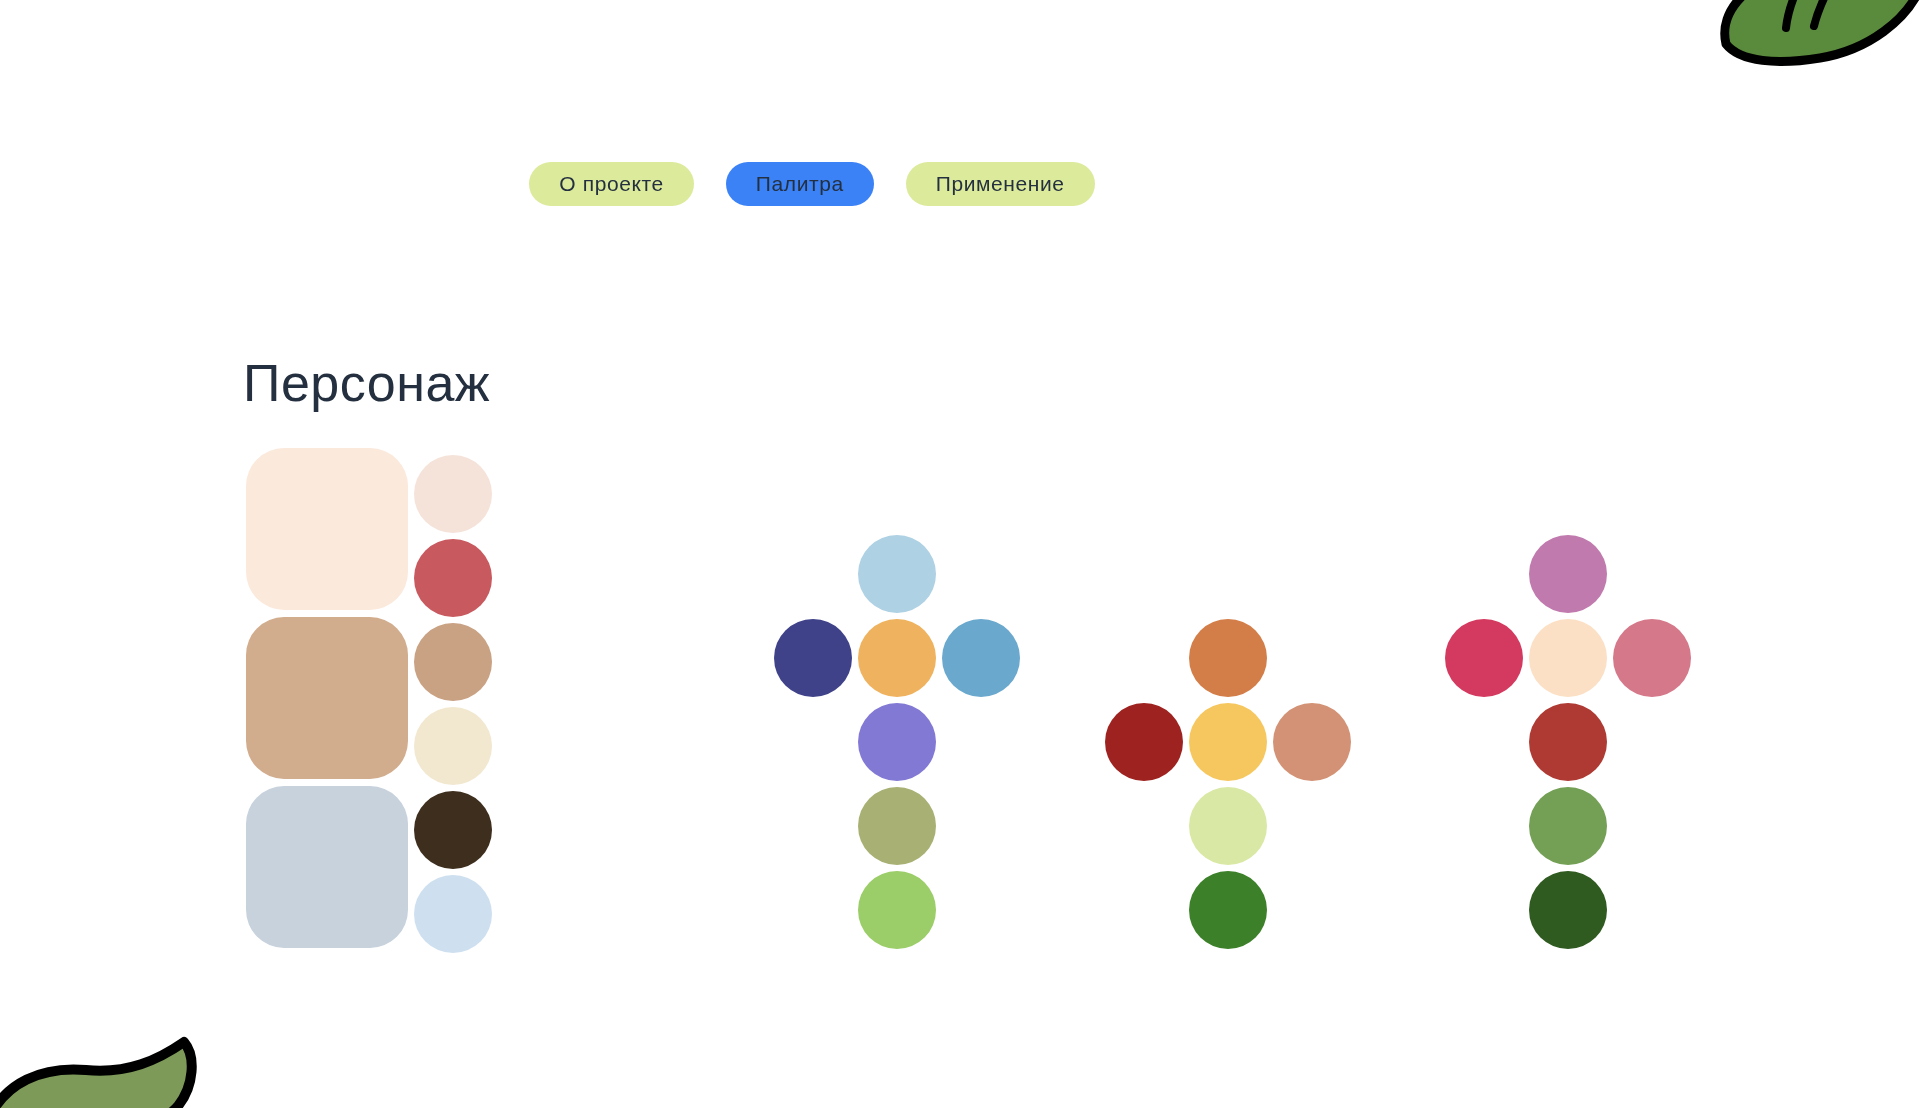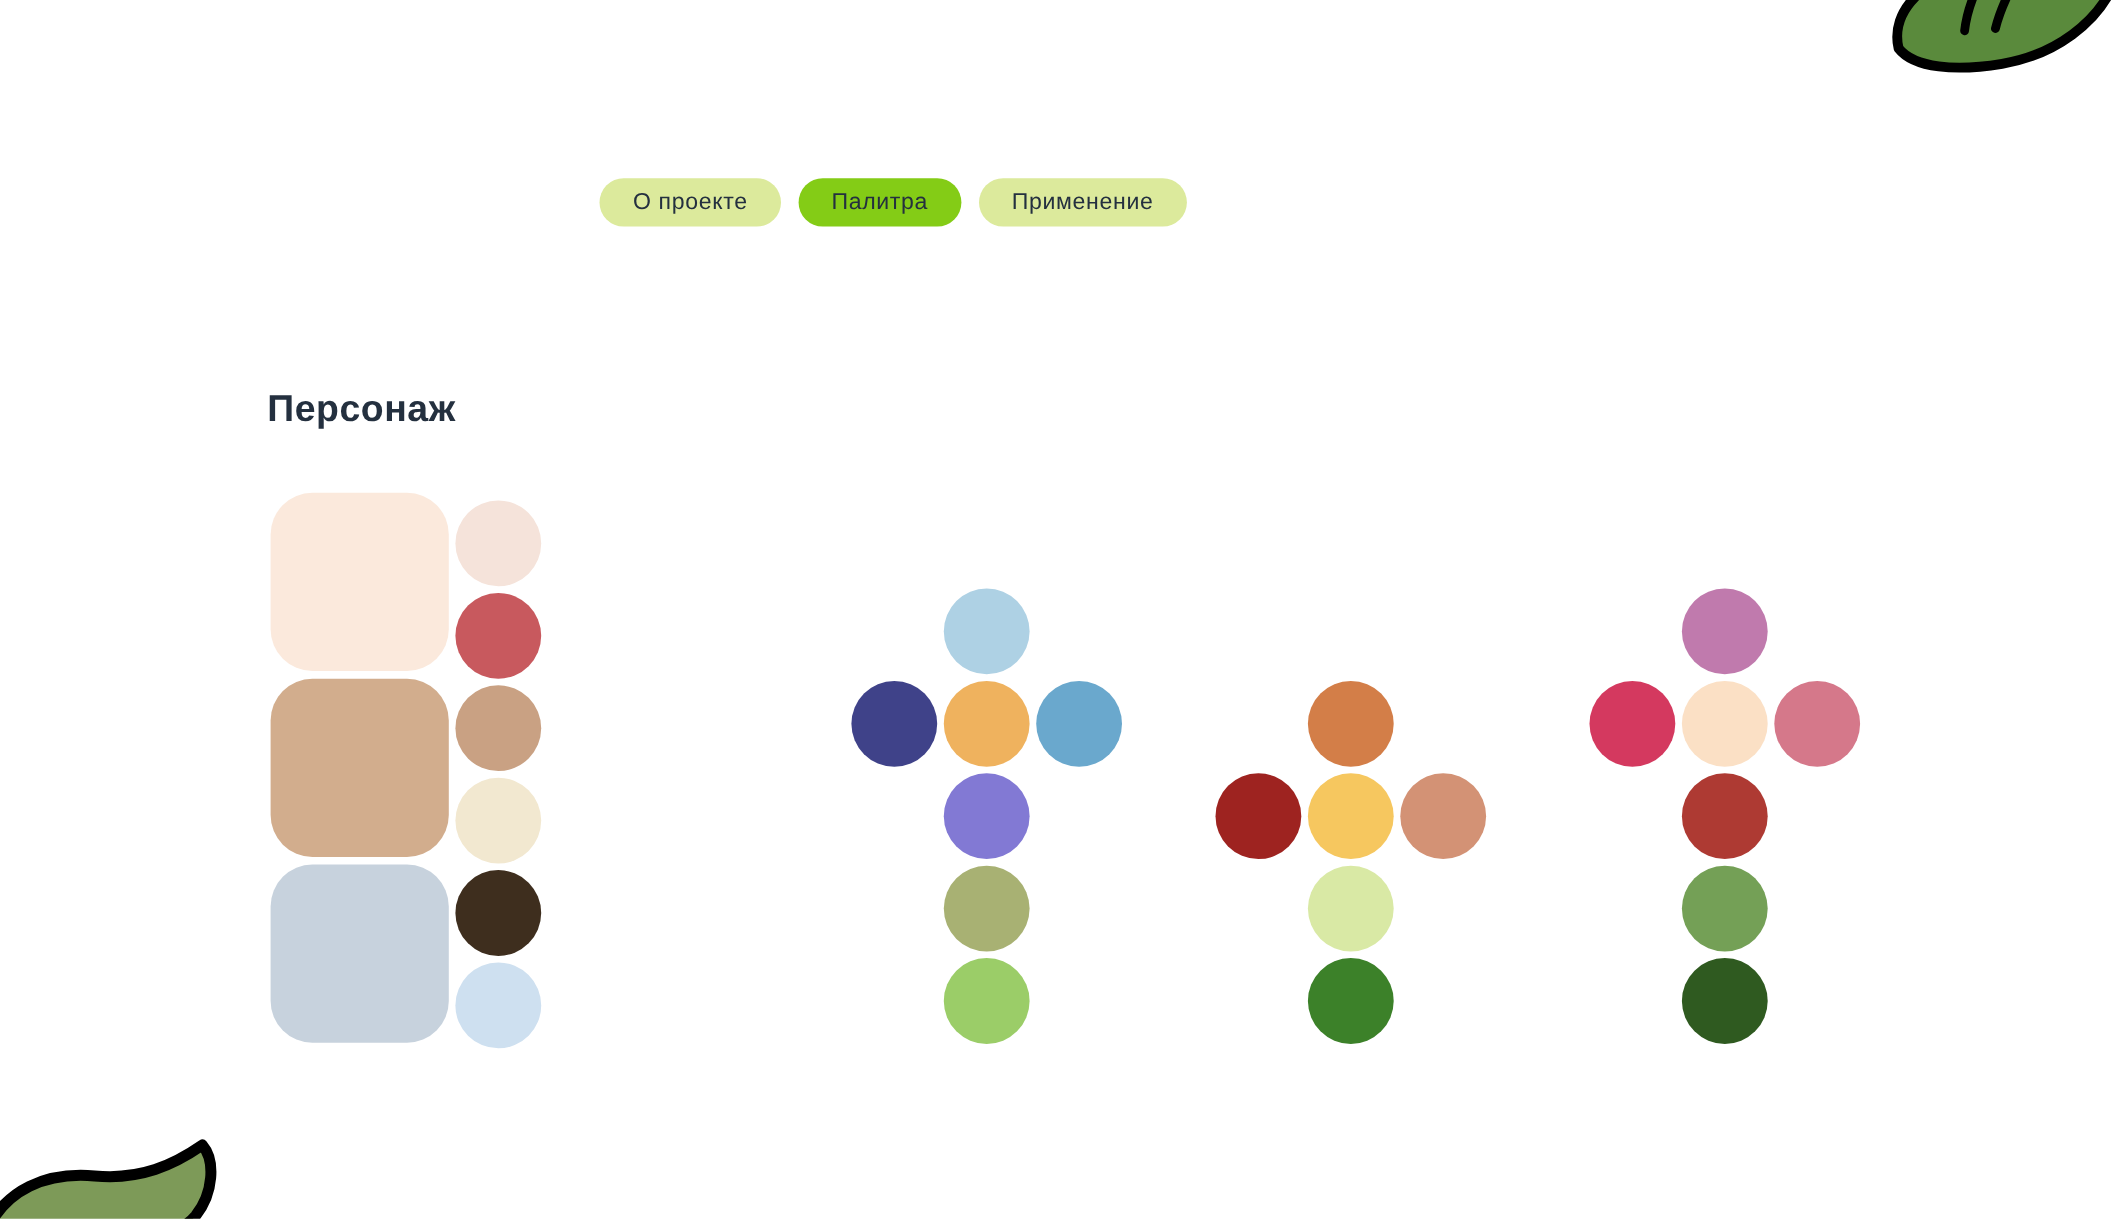--- a/index.html
+++ b/index.html
@@ -12,36 +12,36 @@
   .page { position:relative; width:1920px; height:1108px; background:#fff; }
 
   
   .leaf { position:absolute; pointer-events:none; }
   .leaf-tr { top:-42px; right:-8px; }
   .leaf-bl { left:-20px; bottom:-26px; }
 
   
   .nav {
     position:absolute; top:162px; left:0; width:1624px;
-    display:flex; justify-content:center; align-items:center; gap:16px;
+    display:flex; justify-content:center; align-items:center; gap:32px;
   }
   .pill {
     border:none; cursor:pointer; white-space:nowrap;
     height:44px; line-height:44px; padding:0 30px;
     border-radius:22px;
     font-family:"Liberation Sans", sans-serif;
     font-size:21px; font-weight:500; letter-spacing:0.6px;
     color:#24303f; background:#dcea9c;
   }
-  .pill.active { background:#84cc16; }
+  .pill.active { background:#3b82f6; }
 
   
   .h-section {
     position:absolute;
-    font-size:34px; font-weight:700; letter-spacing:0.5px;
+    font-size:52px; font-weight:400; letter-spacing:0.5px;
     color:#24303f; white-space:nowrap;
   }
   .h-character { left:243px; top:353px; }
   .h-environment { right:545px; top:353px; }
 
   
   .palette { position:absolute; left:0; top:0; width:1920px; height:1108px; }
   .sw { position:absolute; }
   .sw.circle { border-radius:50%; }
   .sw.square { border-radius:38px; }

